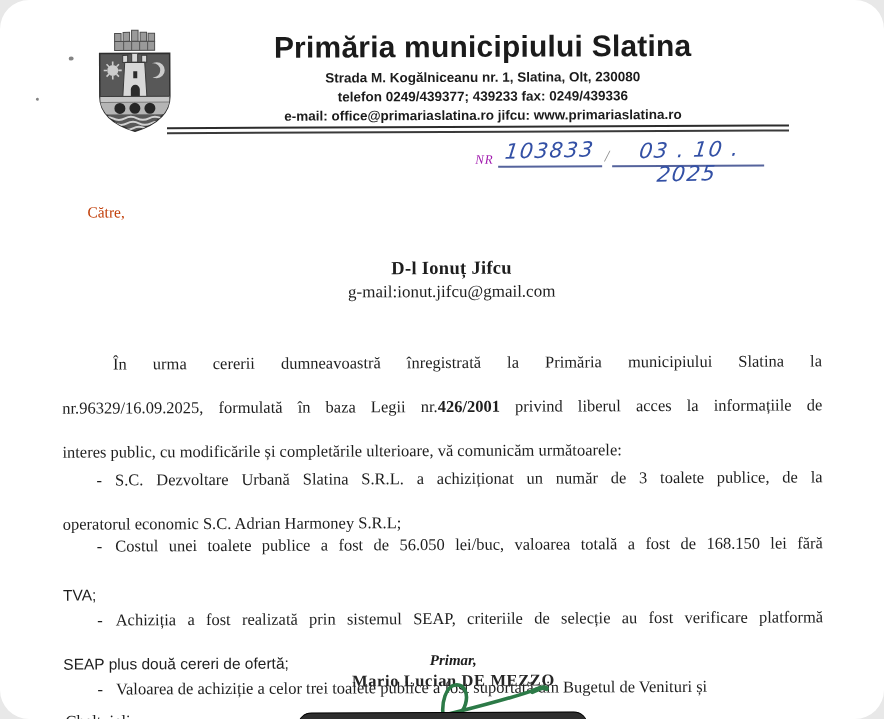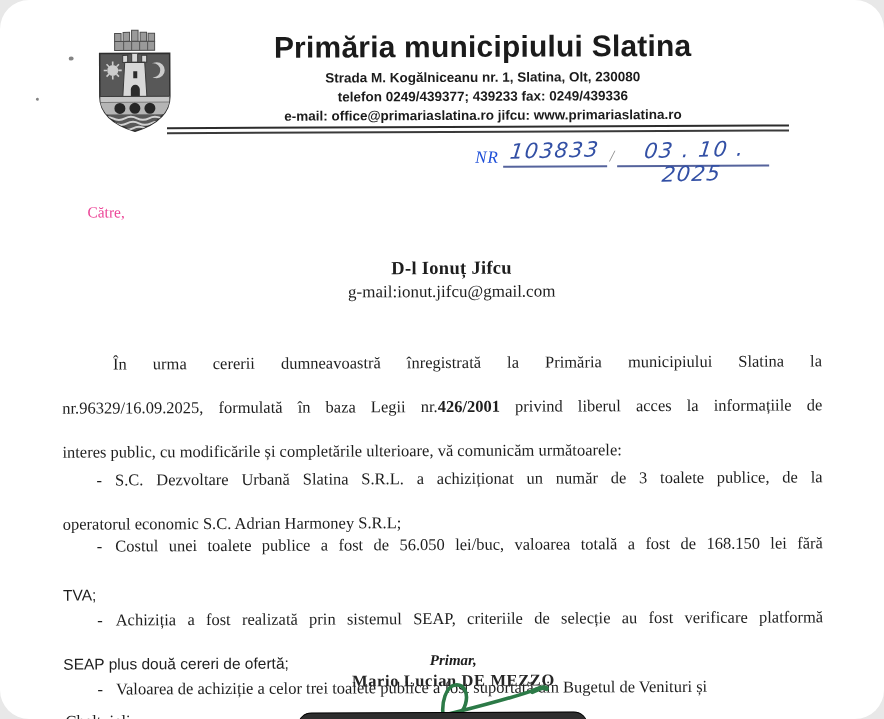--- a/index.html
+++ b/index.html
@@ -19,30 +19,30 @@
   .lh .org{font-size:30px;font-weight:bold;letter-spacing:.2px;line-height:32px;}
   .lh .addr{margin-top:5px;font-size:13.5px;font-weight:bold;line-height:19px;}
   .lh .phone{font-size:13.5px;font-weight:bold;line-height:19px;}
   .lh .mailline{font-size:13.5px;font-weight:bold;line-height:19px;}
   .lh .u{}
   .rule{position:absolute;left:168px;top:126px;width:622px;height:3px;
         border-top:2.5px solid #2c2c2c;border-bottom:2px solid #3a3a3a;}
 
   
   .nr{position:absolute;left:476px;top:139px;display:flex;align-items:flex-end;}
-  .nr-label{font-style:italic;font-size:17px;color:#1d4ed8;padding-right:4px;letter-spacing:1px;}
+  .nr-label{font-style:italic;font-size:13px;color:#a21caf;padding-right:4px;letter-spacing:1px;}
   .seg{display:inline-block;border-bottom:2px solid #55639c;text-align:center;height:27px;}
   .seg.num{width:104px;}
   .seg.date{width:152px;}
   .slash{font-style:italic;color:#8a8a8a;font-size:16px;padding:0 3px 2px 3px;}
   .hand{display:inline-block;font-family:"DejaVu Sans",sans-serif;font-style:italic;
         color:#3350a5;font-size:21px;letter-spacing:1.5px;transform:skewX(-8deg) rotate(-1.2deg);}
 
   
-  .catre{position:absolute;left:88px;top:202px;font-size:15.5px;color:#ec4899;}
+  .catre{position:absolute;left:88px;top:202px;font-size:15.5px;color:#c2410c;}
   .recipient{position:absolute;left:62px;top:258px;width:780px;text-align:center;}
   .rname{font-size:18.5px;font-weight:bold;letter-spacing:.3px;}
   .remail{font-size:17px;margin-top:3px;}
 
   
   .bodytxt{position:absolute;left:62px;top:352px;width:760px;font-size:16.5px;line-height:22px;color:#1e1e1e;}
   .ln{display:block;}
   .just{text-align:justify;}
   .just::after{content:"";display:inline-block;width:100%;height:0;}
   .ind{text-indent:51px;}

